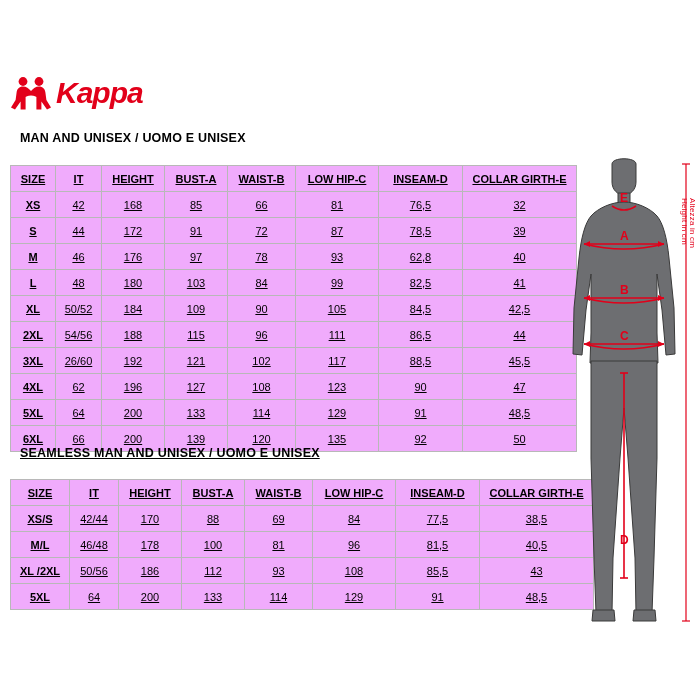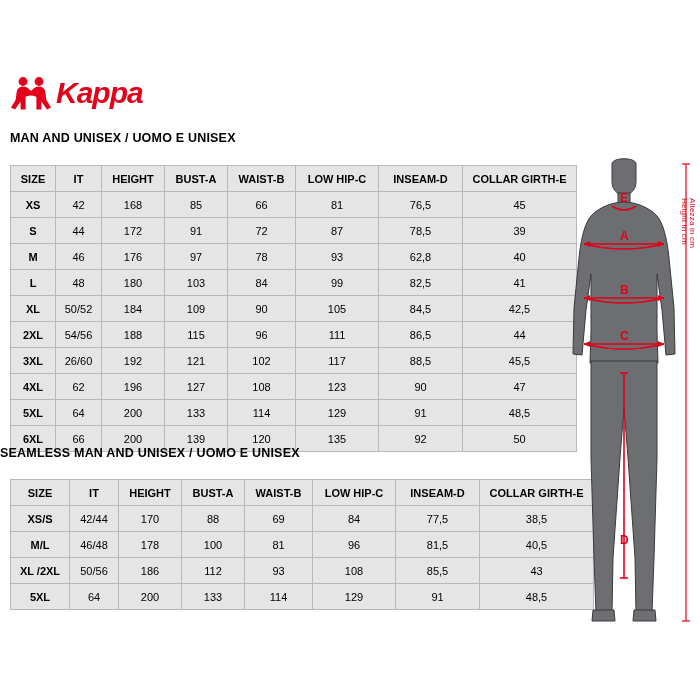--- a/index.html
+++ b/index.html
@@ -46,30 +46,32 @@
     line-height: 1;
   }
 
   
   .section-title {
     position: absolute;
     font-size: 12.5px;
     font-weight: bold;
     color: #000;
     letter-spacing: 0.2px;
+    margin-left: 10px;
   }
   #title-man { left: 10px; top: 131px; }
-  #title-seamless { left: 0; top: 446px; }
+  #title-seamless { left: 10px; top: 446px; text-decoration: underline; }
 
   
   table.size-table {
     position: absolute;
     border-collapse: collapse;
     font-size: 11px;
-    background: #e5e5e5;
+    background: #f0abfc;
+    text-decoration: underline;
   }
   table.size-table th,
   table.size-table td {
     border: 1px solid #b8b8b8;
     text-align: center;
     vertical-align: middle;
     padding: 0;
     height: 25px;
     font-weight: normal;
     white-space: nowrap;
@@ -161,21 +163,21 @@
     </thead>
     <tbody>
       <tr>
         <td class="sz">XS</td>
         <td>42</td>
         <td>168</td>
         <td>85</td>
         <td>66</td>
         <td>81</td>
         <td>76,5</td>
-        <td>45</td>
+        <td>32</td>
       </tr>
       <tr>
         <td class="sz">S</td>
         <td>44</td>
         <td>172</td>
         <td>91</td>
         <td>72</td>
         <td>87</td>
         <td>78,5</td>
         <td>39</td>

